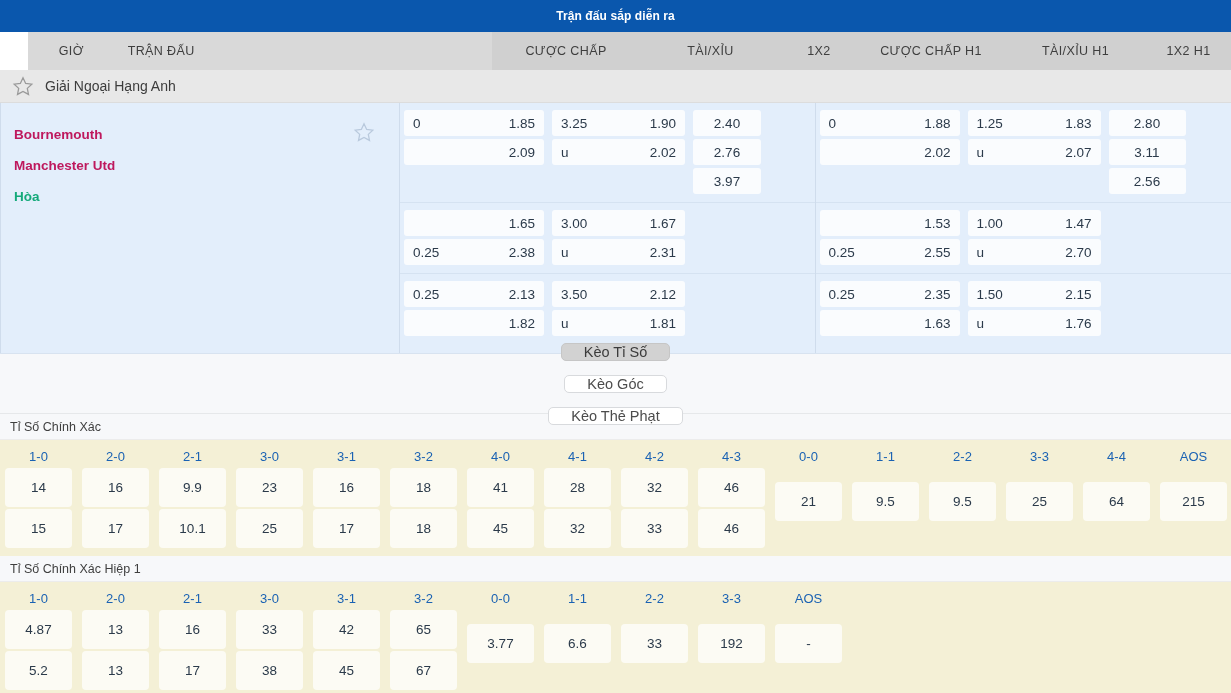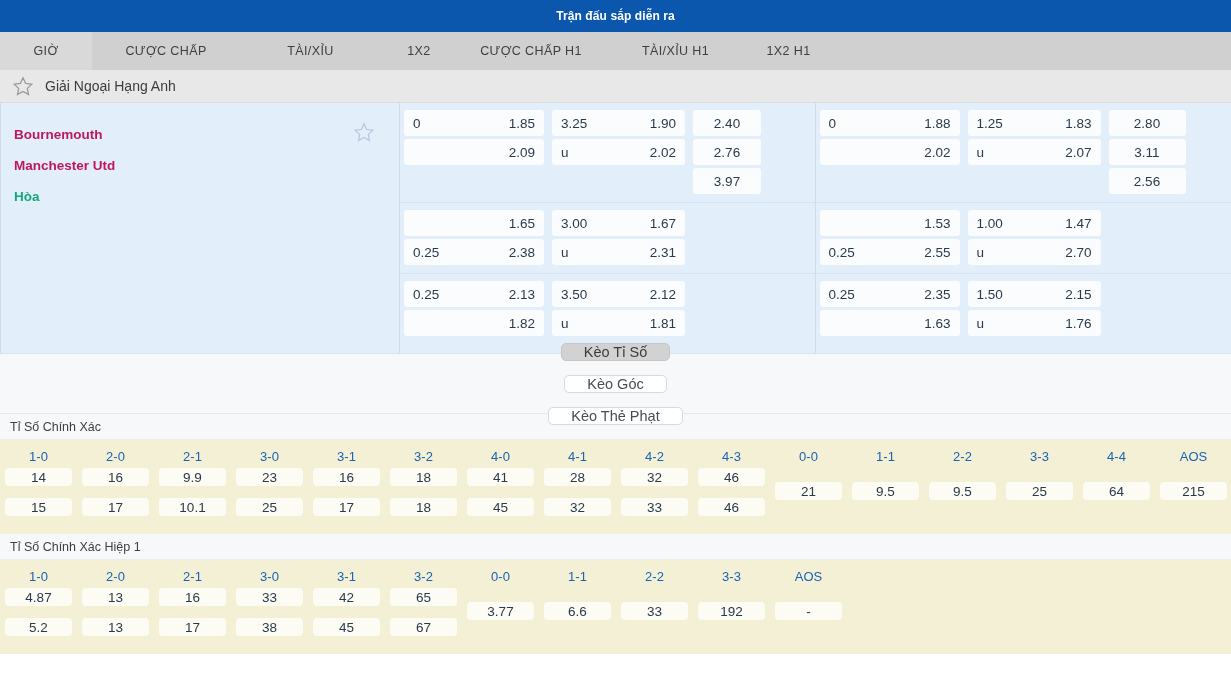--- a/index.html
+++ b/index.html
@@ -26,20 +26,21 @@
 
   
   .col-head {
     height: 38px;
     background: #d0d0d0;
     display: flex;
     align-items: stretch;
     font-size: 12.5px;
     color: #3e3e3e;
     letter-spacing: .4px;
+    margin-left: 28px;
   }
   .col-head .ch-time   { width: 92px;  display:flex; align-items:center; justify-content:center; background:#d9d9d9; }
   .col-head .ch-match  { width: 400px; display:flex; align-items:center; padding-left:13px; background:#d9d9d9; }
   .col-head .ch-cell   { flex:1 1 0; display:flex; align-items:center; justify-content:center; }
   .col-head .ch-hcp    { flex: 0 0 148px; }
   .col-head .ch-ou     { flex: 0 0 141px; }
   .col-head .ch-1x2    { flex: 0 0 76px;  }
   .col-head .ch-hcp1   { flex: 0 0 148px; }
   .col-head .ch-ou1    { flex: 0 0 141px; }
   .col-head .ch-1x21   { flex: 0 0 85px;  }
@@ -188,39 +189,40 @@
     display: flex;
     flex-direction: column;
     align-items: center;
   }
   .cs-col .hdr {
     height: 24px;
     display: flex; align-items: center; justify-content: center;
     font-size: 13px; color: #1a62b3; font-weight: 500;
   }
   .cs-col .box {
-    width: 67px; height: 18px;
+    width: 67px; height: 39px;
     background: #fcfbf4;
     border-radius: 4px;
     display: flex; align-items: center; justify-content: center;
     font-size: 13.5px; color: #2b3a4a; font-weight: 500;
-    margin-bottom: 12px;
+    margin-bottom: 2px;
   }
   .cs-col.single .box { margin-top: 14px; }
   .cs-spacer { flex: 1 1 auto; }
 </style>
 </head>
 <body>
 
 <div class="title-bar">
   <span>Trận đấu sắp diễn ra</span>
 </div>
 
 <div class="col-head">
   <div class="ch-time">GIỜ</div>
+  <div class="ch-match">TRẬN ĐẤU</div>
   <div class="ch-cell ch-hcp">CƯỢC CHẤP</div>
   <div class="ch-cell ch-ou">TÀI/XỈU</div>
   <div class="ch-cell ch-1x2">1X2</div>
   <div class="ch-cell ch-hcp1">CƯỢC CHẤP H1</div>
   <div class="ch-cell ch-ou1">TÀI/XỈU H1</div>
   <div class="ch-cell ch-1x21">1X2 H1</div>
 </div>
 
 <div class="league-row">
   <span class="star">

